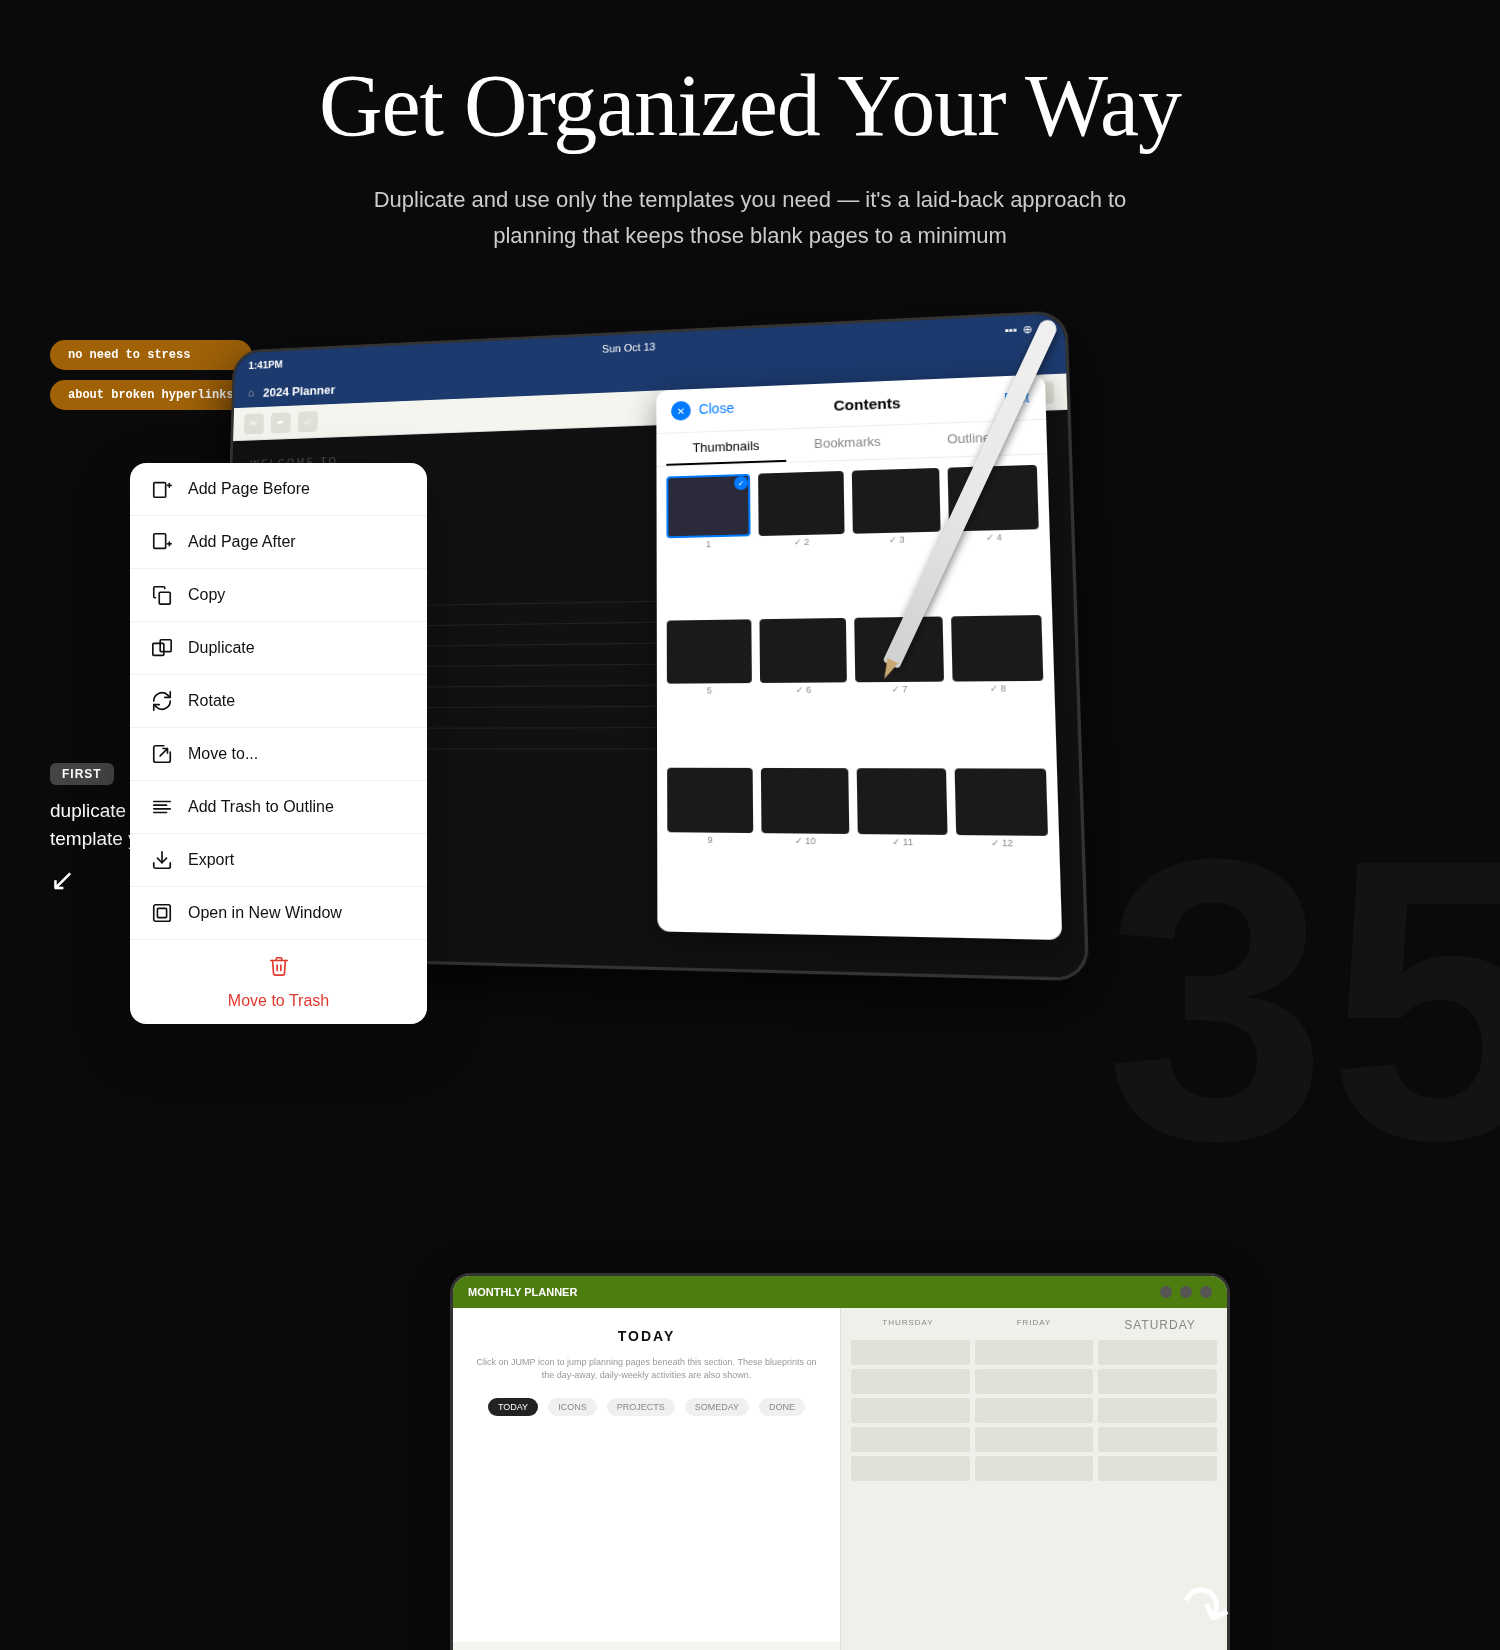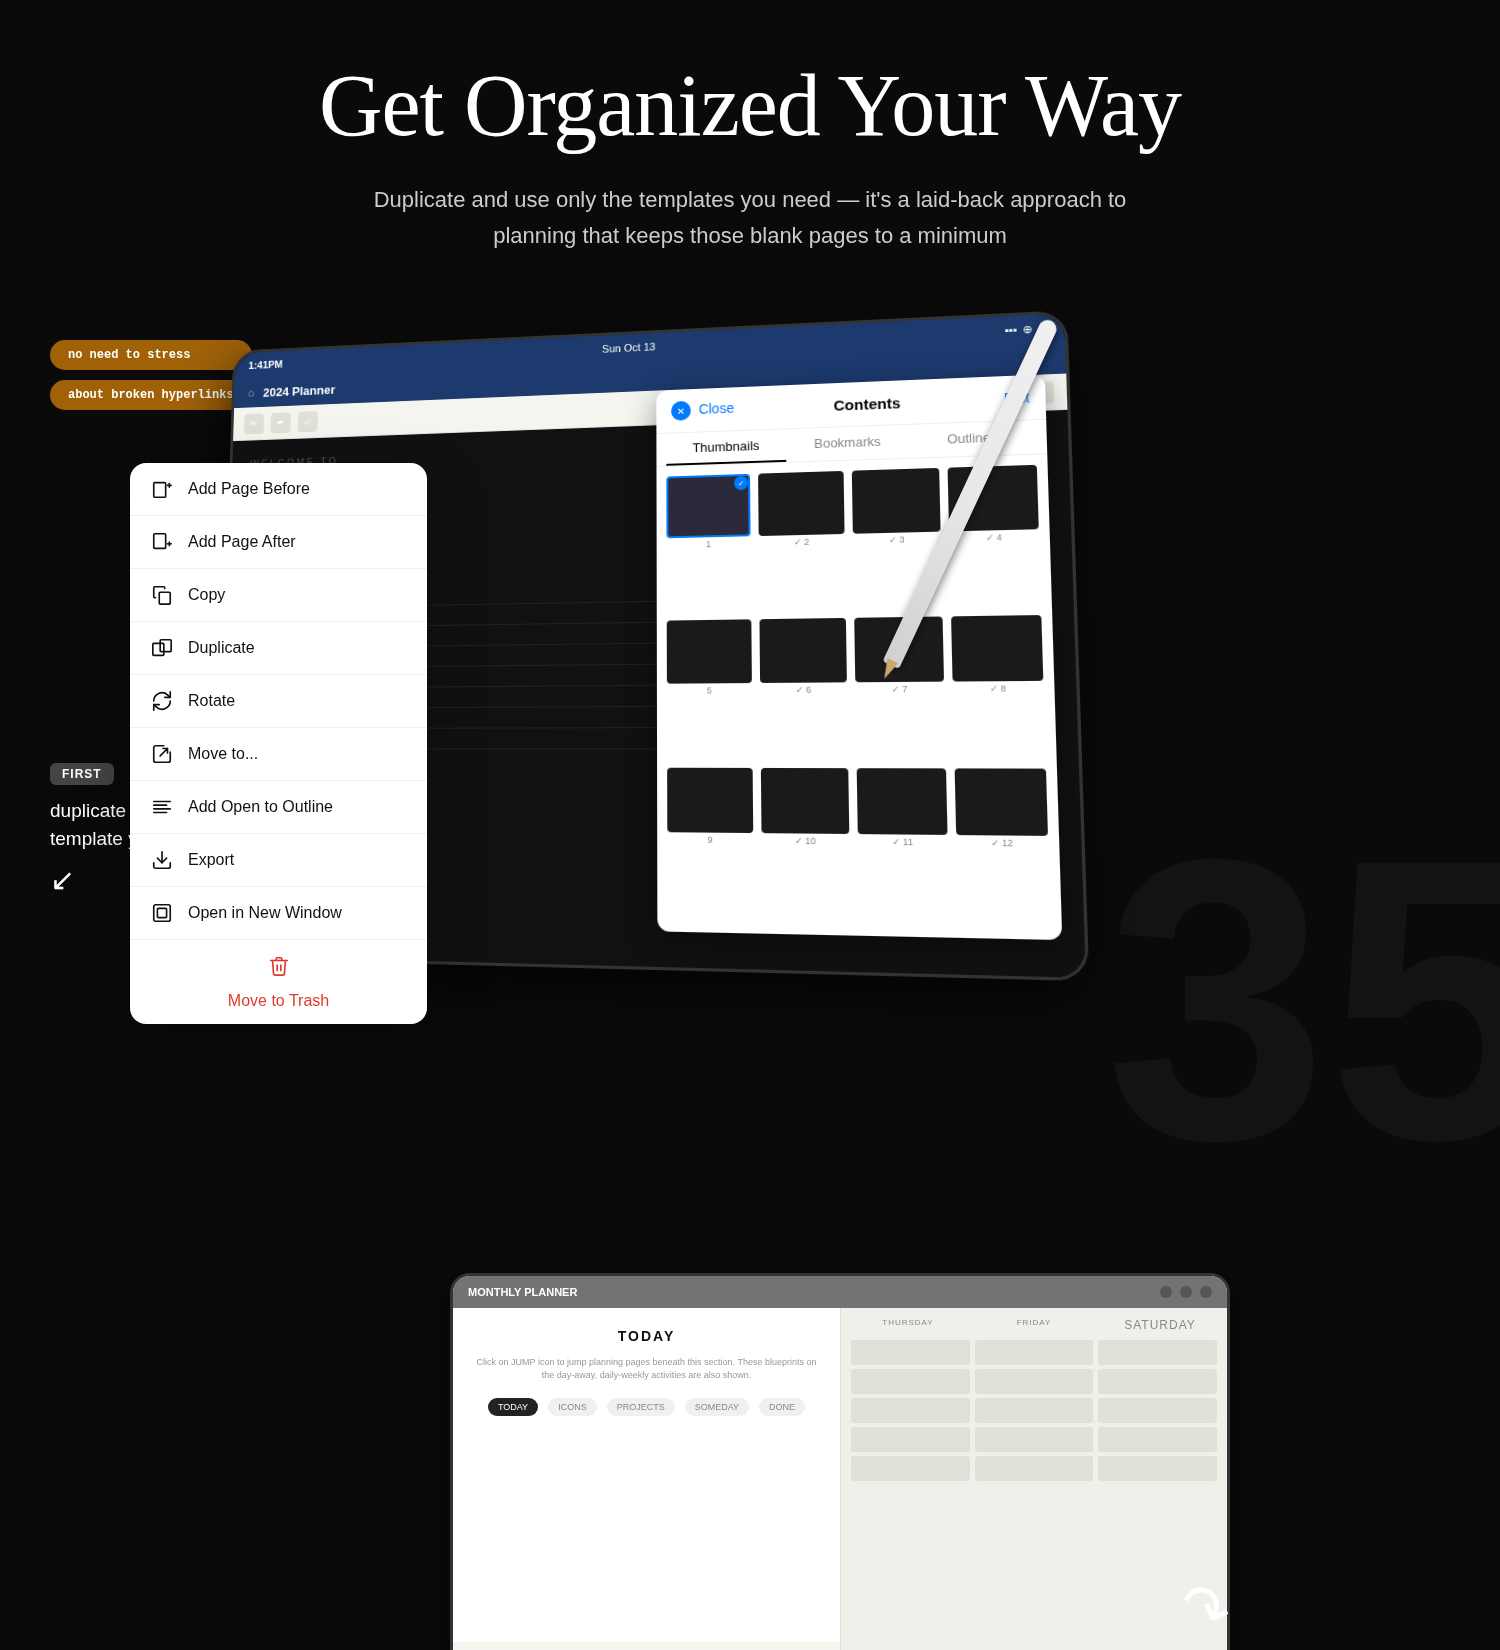--- a/index.html
+++ b/index.html
@@ -380,21 +380,21 @@
       border: 3px solid #333;
       overflow: hidden;
       box-shadow: 0 10px 40px rgba(0,0,0,0.6);
     }
     .second-screen {
       background: #f5f5f0;
       width: 100%;
       height: 100%;
     }
     .second-header {
-      background: #737373;
+      background: #4d7c0f;
       height: 30px;
       display: flex;
       align-items: center;
       padding: 16px 15px;
       justify-content: space-between;
     }
     .second-header-title {
       font-size: 11px;
       color: #fff;
       font-weight: 600;
@@ -685,21 +685,21 @@
 
     <div class="menu-item">
       <div class="menu-icon">
         <svg class="icon-svg" viewBox="0 0 24 24">
           <line x1="3" y1="6" x2="21" y2="6"></line>
           <line x1="3" y1="10" x2="17" y2="10"></line>
           <line x1="3" y1="14" x2="21" y2="14"></line>
           <line x1="3" y1="18" x2="17" y2="18"></line>
         </svg>
       </div>
-      <span>Add Open to Outline</span>
+      <span>Add Trash to Outline</span>
     </div>
 
     <div class="menu-item">
       <div class="menu-icon">
         <svg class="icon-svg" viewBox="0 0 24 24">
           <path d="M21 15v4a2 2 0 0 1-2 2H5a2 2 0 0 1-2-2v-4"></path>
           <polyline points="7 10 12 15 17 10"></polyline>
           <line x1="12" y1="15" x2="12" y2="3"></line>
         </svg>
       </div>

